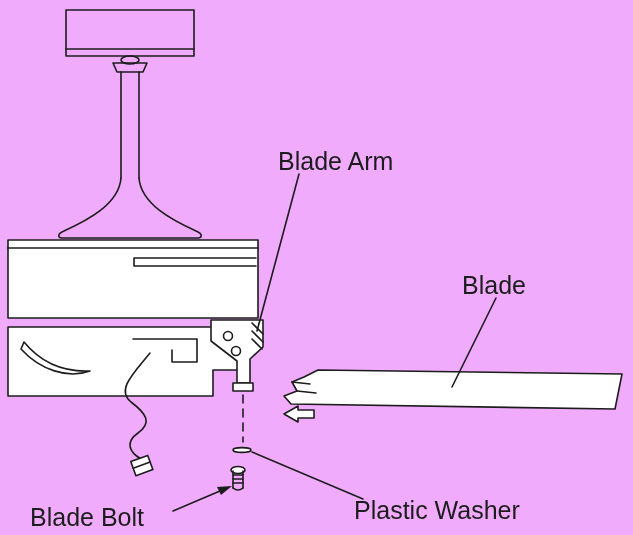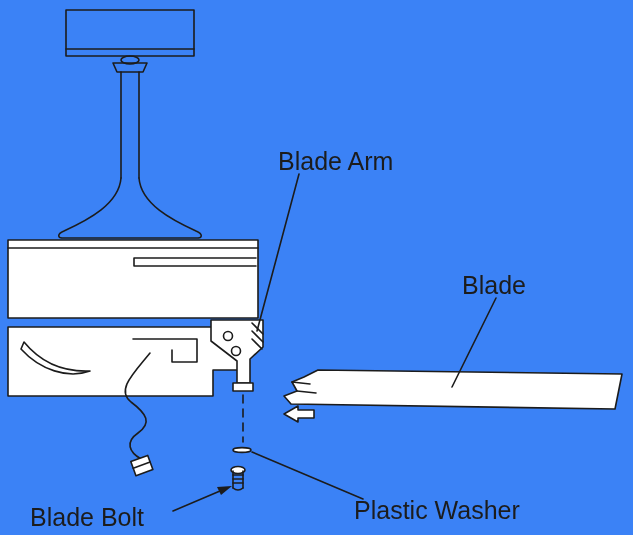--- a/index.html
+++ b/index.html
@@ -4,21 +4,21 @@
 <style>
   html, body {
     margin: 0;
     padding: 0;
     background: #ffffff;
   }
   .stage {
     position: relative;
     width: 633px;
     height: 535px;
-    background: #3b82f6;
+    background: #f0abfc;
     overflow: hidden;
     font-family: "Liberation Sans", sans-serif;
   }
   svg text {
     font-family: "Liberation Sans", sans-serif;
     font-size: 25px;
     fill: #1c1c1c;
   }
 </style>
 </head>

